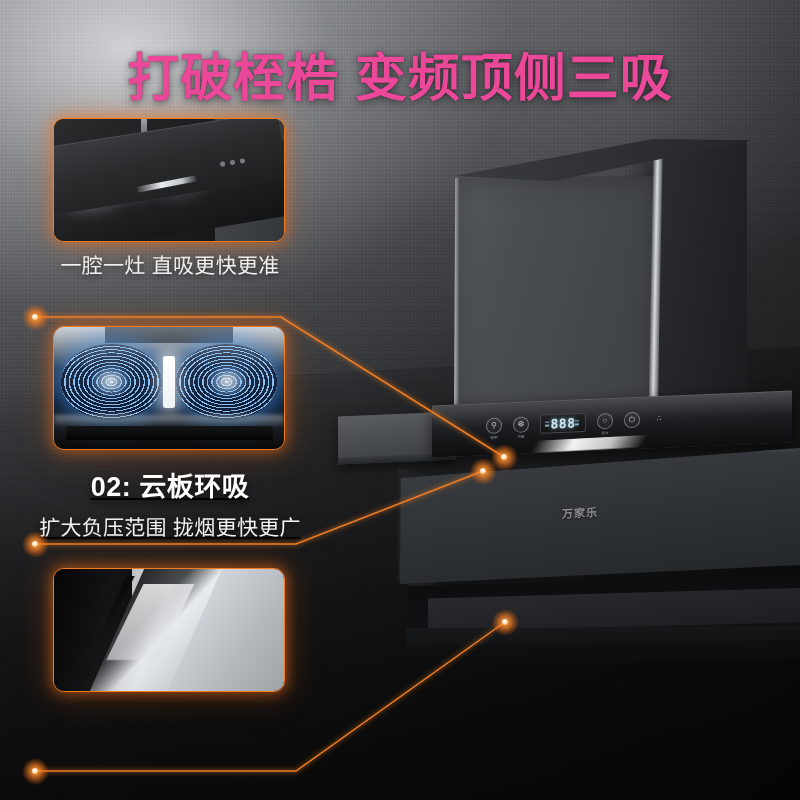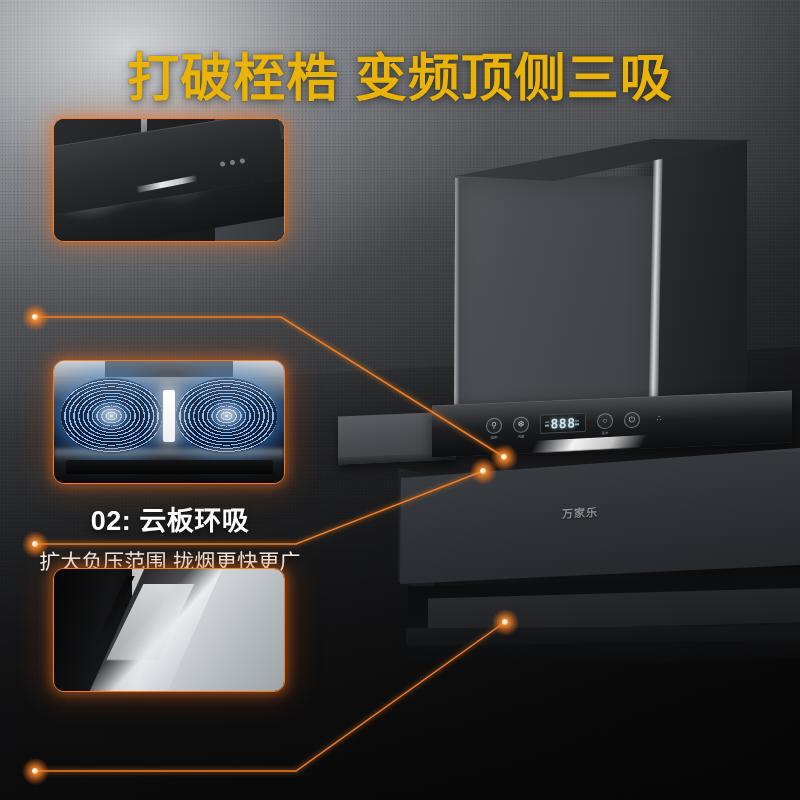--- a/index.html
+++ b/index.html
@@ -51,21 +51,21 @@
     pointer-events:none;
   }
 
   
   .headline {
     position:absolute; left:0; right:0; top:36px;
     text-align:center;
     font-size:52px;
     font-weight:bold;
     letter-spacing:1px;
-    color:#eab308;
+    color:#ec4899;
     text-shadow:0 2px 10px rgba(0,0,0,.55), 0 0 2px rgba(0,0,0,.4);
     white-space:nowrap;
     z-index:40;
   }
 
   
   #product { position:absolute; left:0; top:0; width:800px; height:800px; z-index:12; }
 
   
   .hood-shadow {
@@ -216,21 +216,21 @@
   
   .body-bottom {
     position:absolute; left:402px; top:640px; width:400px; height:30px;
     background:linear-gradient(178deg,#101112 0%,#0a0a0b 100%);
     clip-path:polygon(0% 20%, 100% 0%, 100% 62%, 0% 92%);
   }
 
   
   .card-block { position:absolute; left:0; width:340px; z-index:30; }
   #card1 { top:118px; }
-  #card2 { top:360px; }
+  #card2 { top:326px;text-decoration:underline; }
   #card3 { top:568px; }
 
   .thumb {
     position:relative;
     margin-left:53px;
     width:232px; height:124px;
     border:1.6px solid #f07d22;
     border-radius:11px;
     overflow:hidden;
     box-shadow:0 0 13px 2px rgba(240,110,25,.55), 0 0 34px 6px rgba(240,110,25,.20);
@@ -486,20 +486,21 @@
         <div class="t1-smoke"></div>
         <div class="t1-hood"></div>
         <div class="t1-btns">
           <span class="t1-btn"></span>
           <span class="t1-btn"></span>
           <span class="t1-btn"></span>
         </div>
         <div class="t1-strip"></div>
       </div>
     </div>
+    <div class="cap-sub">一腔一灶 直吸更快更准</div>
   </div>
 
   <div class="card-block" id="card2">
     <div class="thumb">
       <div class="thumb-inner">
         <div class="t2-bg"></div>
         <div class="t2-hoodtop"></div>
         <div class="t2-vortex t2-v-left"></div>
         <div class="t2-vortex t2-v-right"></div>
         <div class="t2-core t2-c-left"></div>

